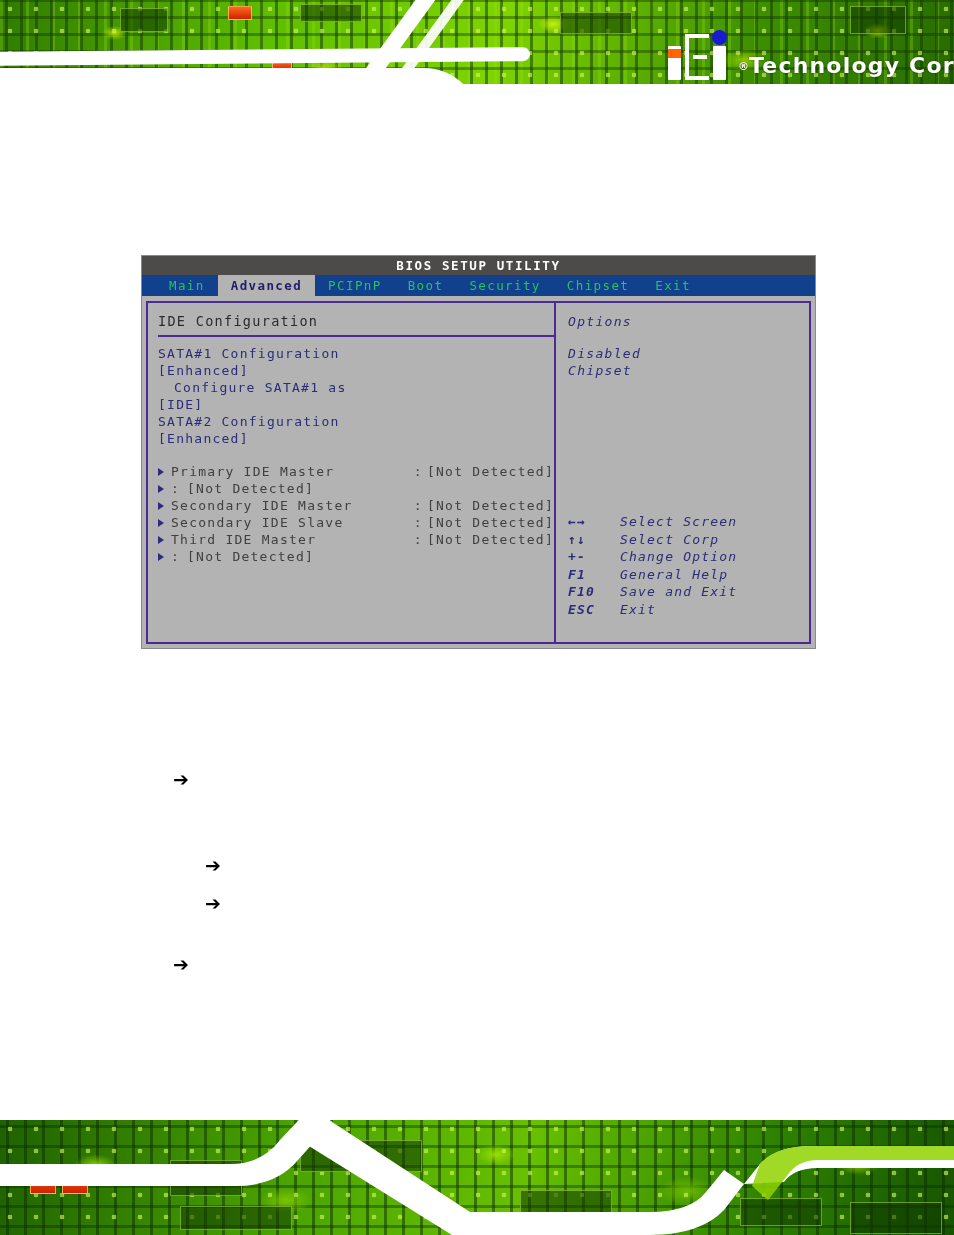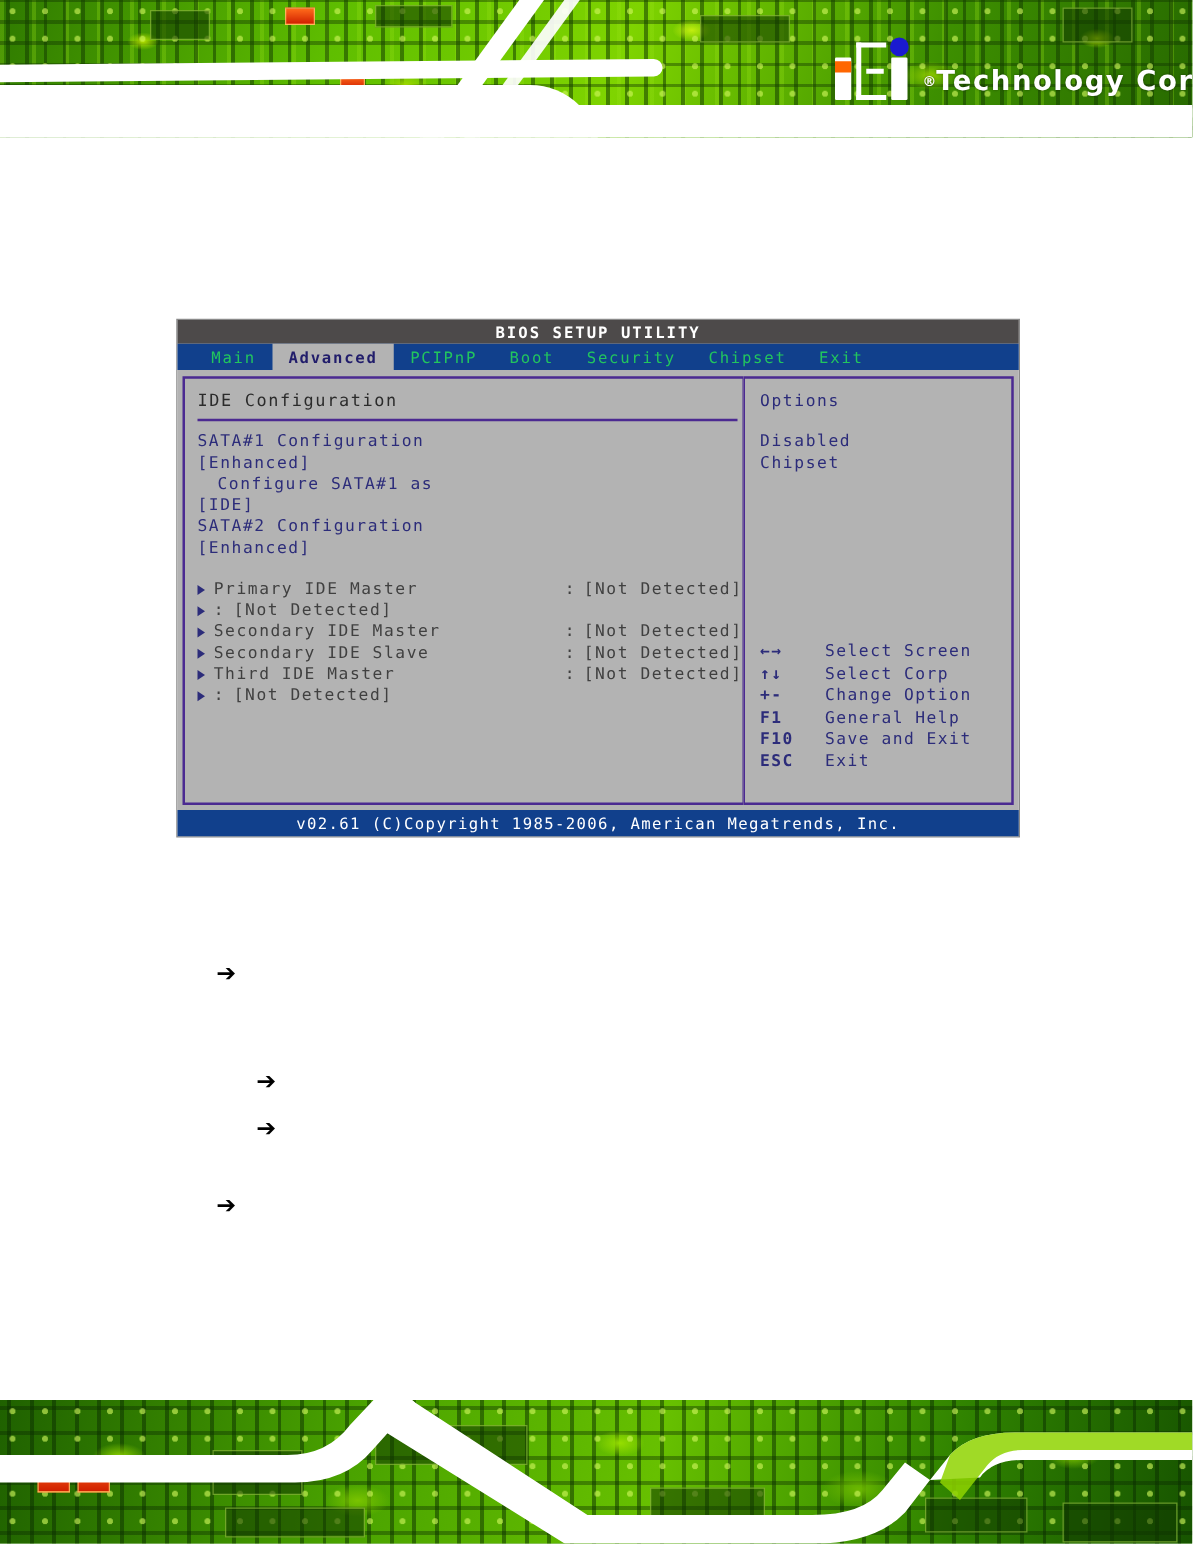--- a/index.html
+++ b/index.html
@@ -222,35 +222,36 @@
   }
 
   #bios-body {
     display: flex;
     background: #b3b3b3;
     padding: 5px 4px 4px 4px;
     box-sizing: border-box;
     height: 352px;
   }
   #bios-left {
-    width: 449px;
+    width: 409px;
     border: 2px solid #4b2a91;
     border-right: 1px solid #4b2a91;
     box-sizing: border-box;
     padding: 10px 0 0 10px;
     background: #b3b3b3;
   }
   #bios-right {
     flex: 1;
     border: 2px solid #4b2a91;
     border-left: 1px solid #4b2a91;
     box-sizing: border-box;
     padding: 10px 0 0 12px;
     background: #b3b3b3;
     position: relative;
+    font-style: italic;
   }
   .panel-title {
     color: #2b2b2b;
     font-size: 13.5px;
     letter-spacing: 1.3px;
     padding-bottom: 5px;
   }
   .panel-rule {
     width: 432px;
     height: 2px;
@@ -508,23 +509,20 @@
           <span class="key-d">Save and Exit</span>
         </div>
         <div class="key-row">
           <span class="key-k">ESC</span>
           <span class="key-d">Exit</span>
         </div>
       </div>
     </div>
   </div>
 
-  <div id="bios-footer">
-    <span>v02.61 (C)Copyright 1985-2006, American Megatrends, Inc.</span>
-  </div>
 </div>
 
 <div class="arrow-bullet" style="left:173px;top:770px;">➔</div>
 <div class="arrow-bullet" style="left:205px;top:856px;">➔</div>
 <div class="arrow-bullet" style="left:205px;top:894px;">➔</div>
 <div class="arrow-bullet" style="left:173px;top:955px;">➔</div>
 
 <div id="page-footer">
   <div class="pcb">
     <div class="pcb-pads"></div>

